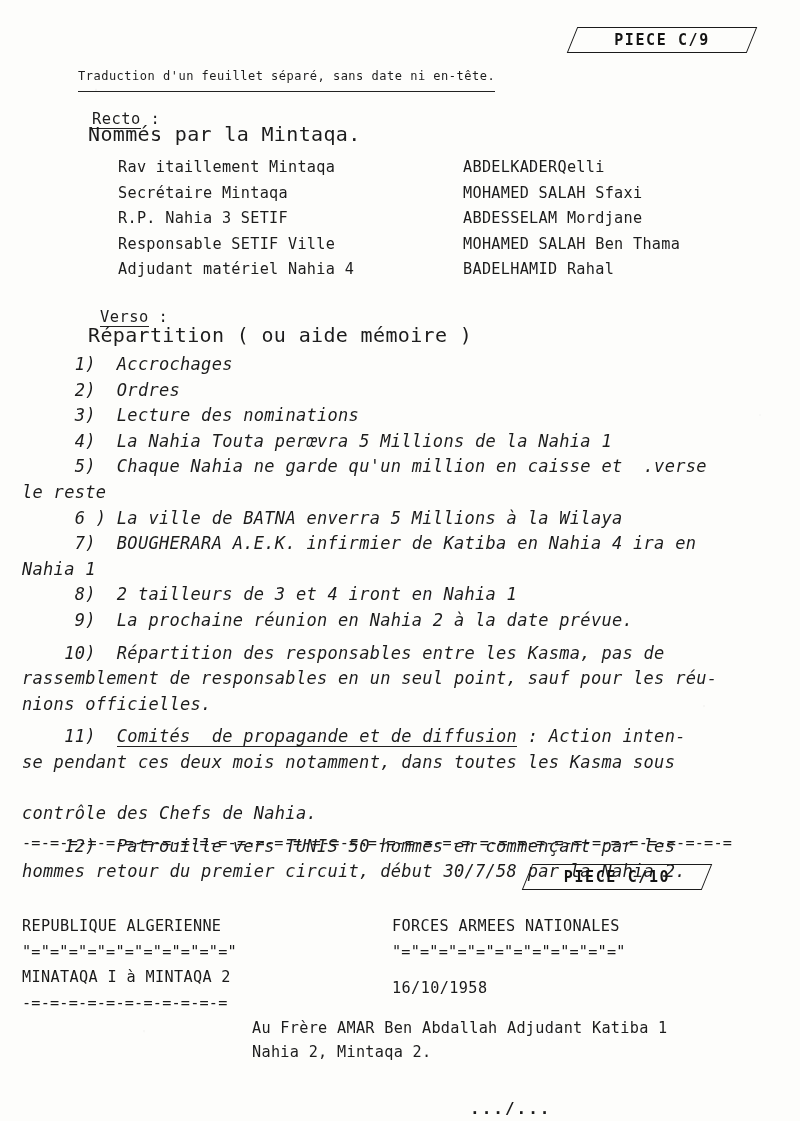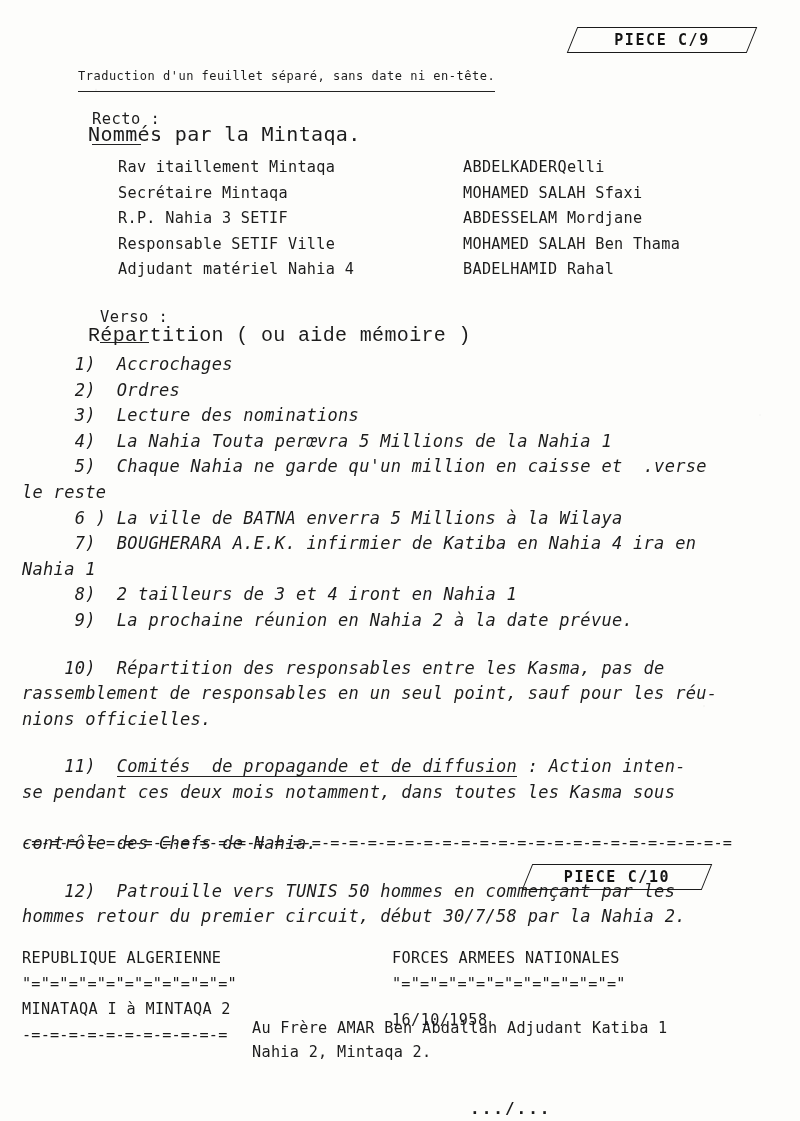--- a/index.html
+++ b/index.html
@@ -80,32 +80,32 @@
   }
 
   
   .section-head {
     position: absolute;
     font-size: 15.4px;
     letter-spacing: 0.5px;
   }
   .section-head .u {
     border-bottom: 1.3px solid #222;
-    padding-bottom: 16px;
+    padding-bottom: 0px;
   }
   #recto-head { left: 92px; top: 107px; }
   #verso-head { left: 100px; top: 305px; }
 
   .sub-line {
     position: absolute;
     font-size: 20px;
     letter-spacing: 0.35px;
   }
   #recto-sub { left: 88px; top: 122px; }
-  #verso-sub { left: 88px; top: 323px; font-family: Liberation Mono, monospace; }
+  #verso-sub { left: 88px; top: 323px; }
 
   
   #roster {
     position: absolute;
     left: 94px;
     top: 155px;
     width: 640px;
   }
   #roster .row {
     display: flex;
@@ -137,21 +137,21 @@
     font-size: 17px;
     line-height: 25.6px;
     letter-spacing: 0.3px;
     white-space: pre-wrap;
     margin-bottom: 0;
     font-style: italic;
   }
   #verso-list .item .num {
     display: inline;
   }
-  #verso-list .item.gap-before { margin-top: 22px; }
+  #verso-list .item.gap-before { margin-top: 7px; }
   #verso-list .item .ul {
     border-bottom: 1.3px solid #222;
   }
 
   
   #divider {
     position: absolute;
     left: 22px;
     top: 831px;
     width: 756px;
@@ -164,21 +164,20 @@
 
   
   #letterhead {
     position: absolute;
     left: 22px;
     top: 914px;
     width: 756px;
   }
   #letterhead .cols {
     display: flex;
-    margin-top: 32px;
   }
   #letterhead .col-left  { width: 370px; flex: 0 0 370px; }
   #letterhead .col-right { flex: 1 1 auto; }
   #letterhead .lh-line {
     font-size: 15.2px;
     line-height: 25.5px;
     letter-spacing: 0.35px;
     white-space: pre;
   }
   #letterhead .rule {

